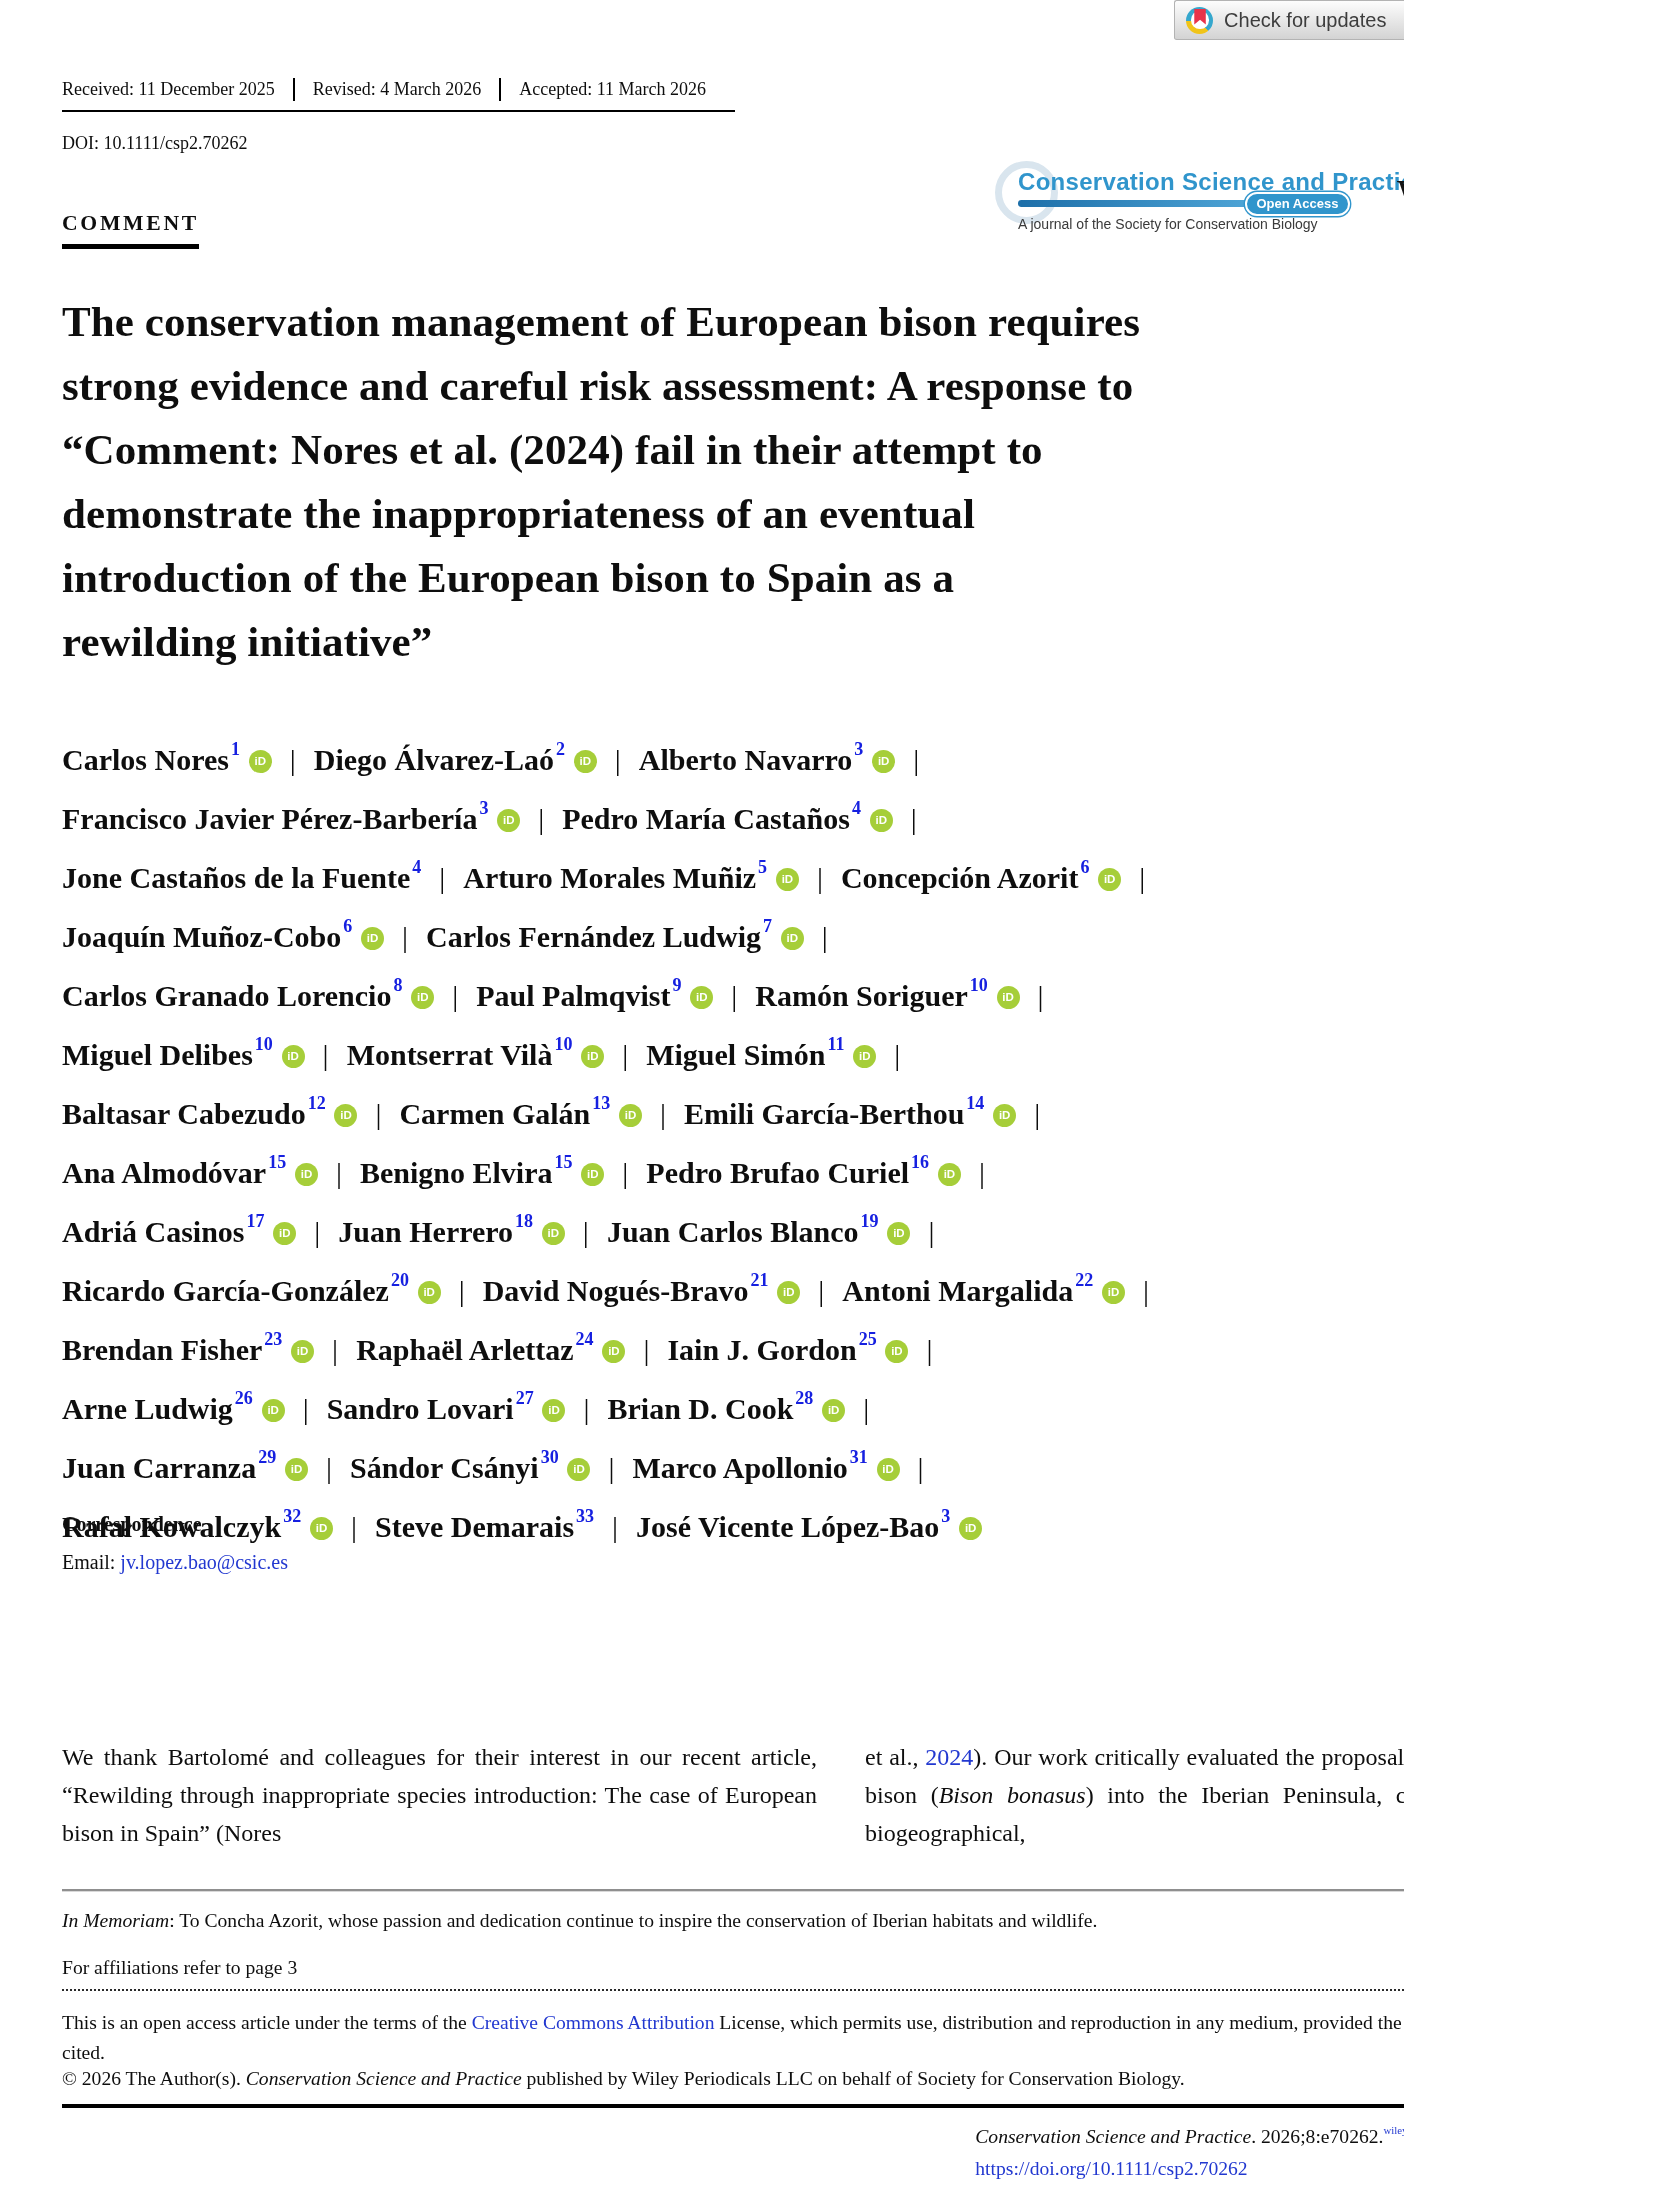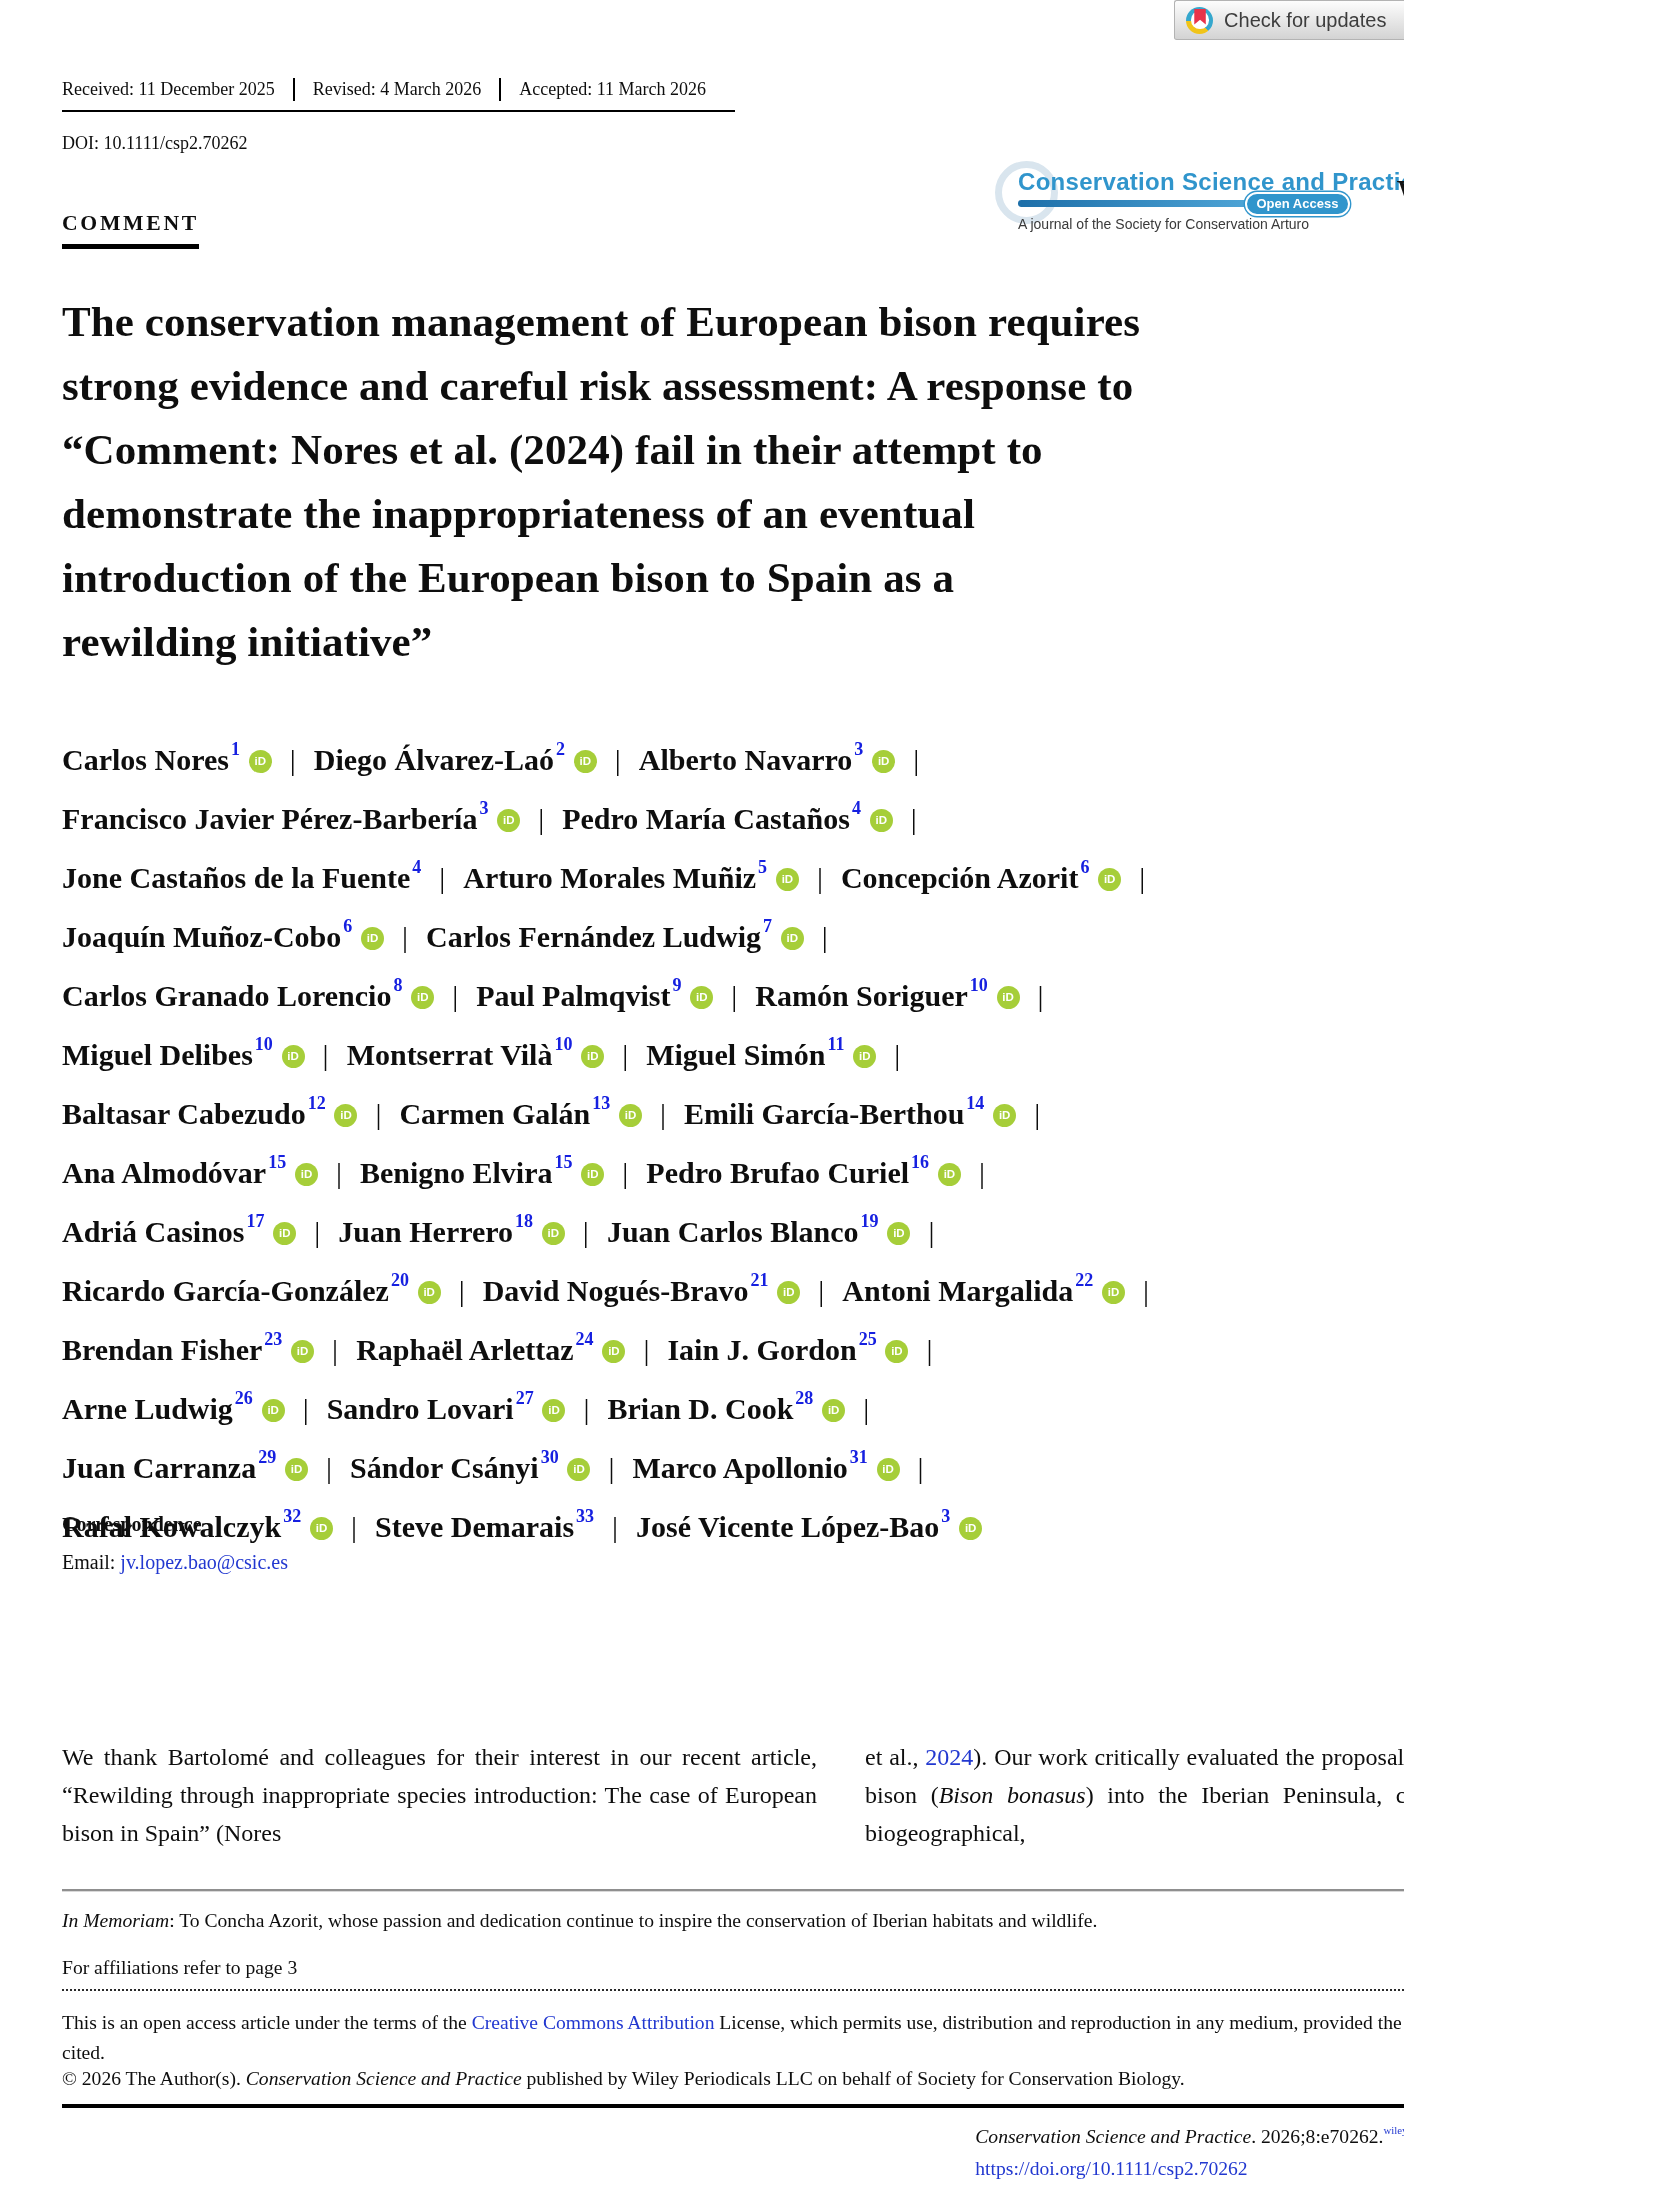--- a/index.html
+++ b/index.html
@@ -112,21 +112,21 @@
   <div class="doi-line">DOI: 10.1111/csp2.70262</div>
 
   <div class="article-type">COMMENT</div>
 
   <div class="journal-logo">
     <span class="logo-swoosh"></span>
     <div class="logo-name">Conservation Science and Practice</div>
     <div class="logo-bar">
       <span class="open-access-pill">Open Access</span>
     </div>
-    <div class="logo-tagline">A journal of the Society for Conservation Arturo</div>
+    <div class="logo-tagline">A journal of the Society for Conservation Biology</div>
   </div>
 
   <div class="publisher-logo">WILEY</div>
 
   <h1 class="article-title" style="margin:0">The conservation management of European bison requires<br>strong evidence and careful risk assessment: A response to<br>“Comment: Nores et al. (2024) fail in their attempt to<br>demonstrate the inappropriateness of an eventual<br>introduction of the European bison to Spain as a<br>rewilding initiative”</h1>
 
   <div class="authors" id="authors-block">
       <div class="author-line"><span><span>Carlos Nores</span><span class="author-sup">1</span><span class="orcid-icon">iD</span></span><span class="author-sep">|</span><span><span>Diego Álvarez-Laó</span><span class="author-sup">2</span><span class="orcid-icon">iD</span></span><span class="author-sep">|</span><span><span>Alberto Navarro</span><span class="author-sup">3</span><span class="orcid-icon">iD</span></span><span class="author-sep">|</span></div>
       <div class="author-line"><span><span>Francisco Javier Pérez-Barbería</span><span class="author-sup">3</span><span class="orcid-icon">iD</span></span><span class="author-sep">|</span><span><span>Pedro María Castaños</span><span class="author-sup">4</span><span class="orcid-icon">iD</span></span><span class="author-sep">|</span></div>
       <div class="author-line"><span><span>Jone Castaños de la Fuente</span><span class="author-sup">4</span></span><span class="author-sep">|</span><span><span>Arturo Morales Muñiz</span><span class="author-sup">5</span><span class="orcid-icon">iD</span></span><span class="author-sep">|</span><span><span>Concepción Azorit</span><span class="author-sup">6</span><span class="orcid-icon">iD</span></span><span class="author-sep">|</span></div>

